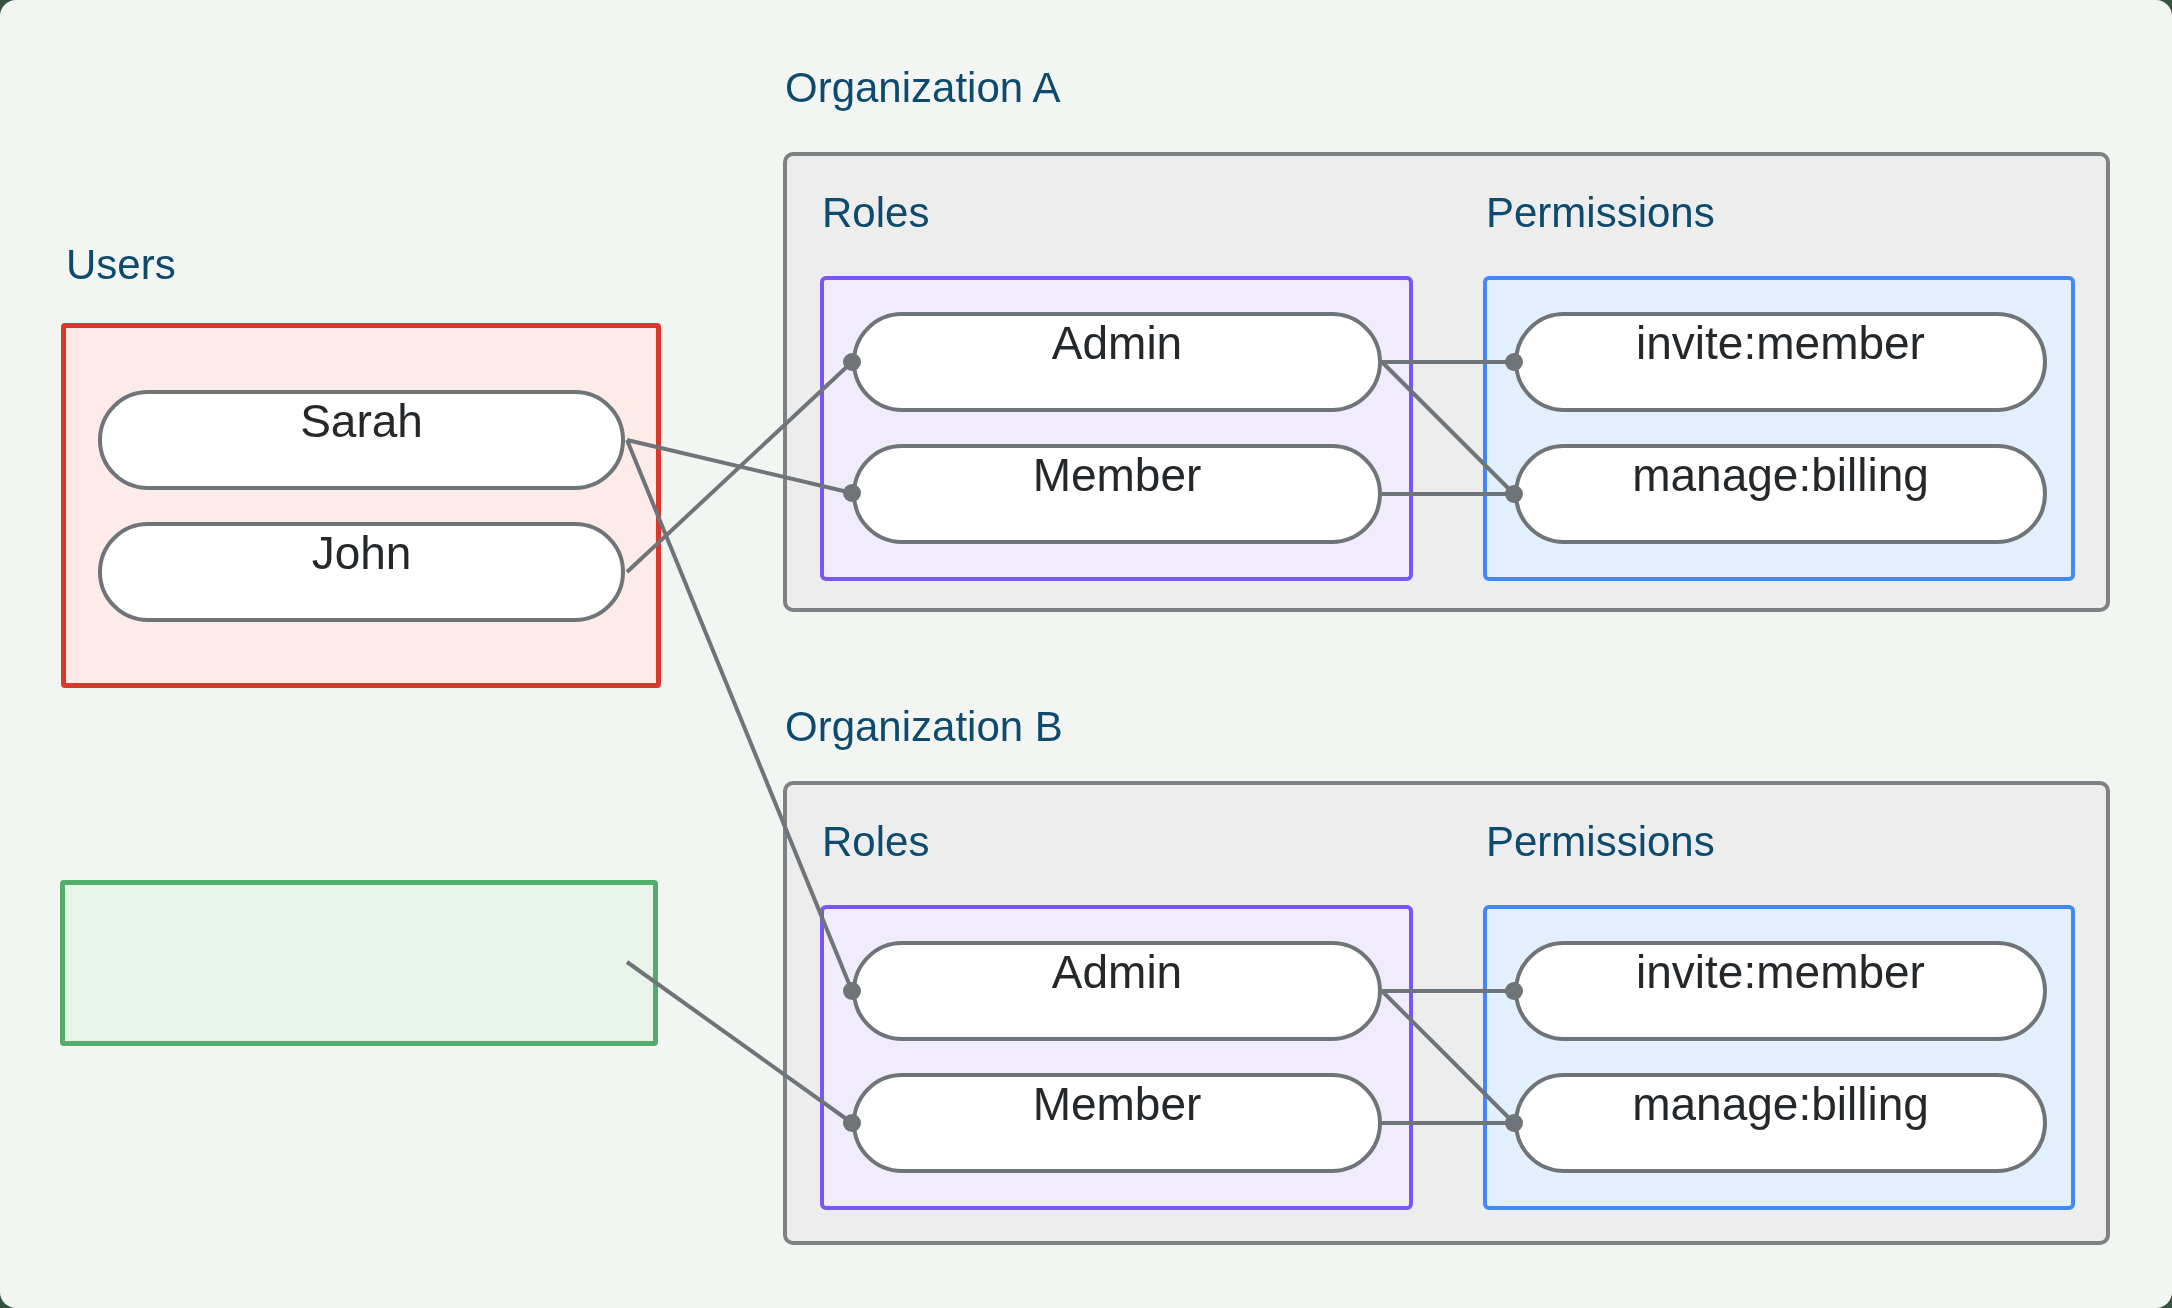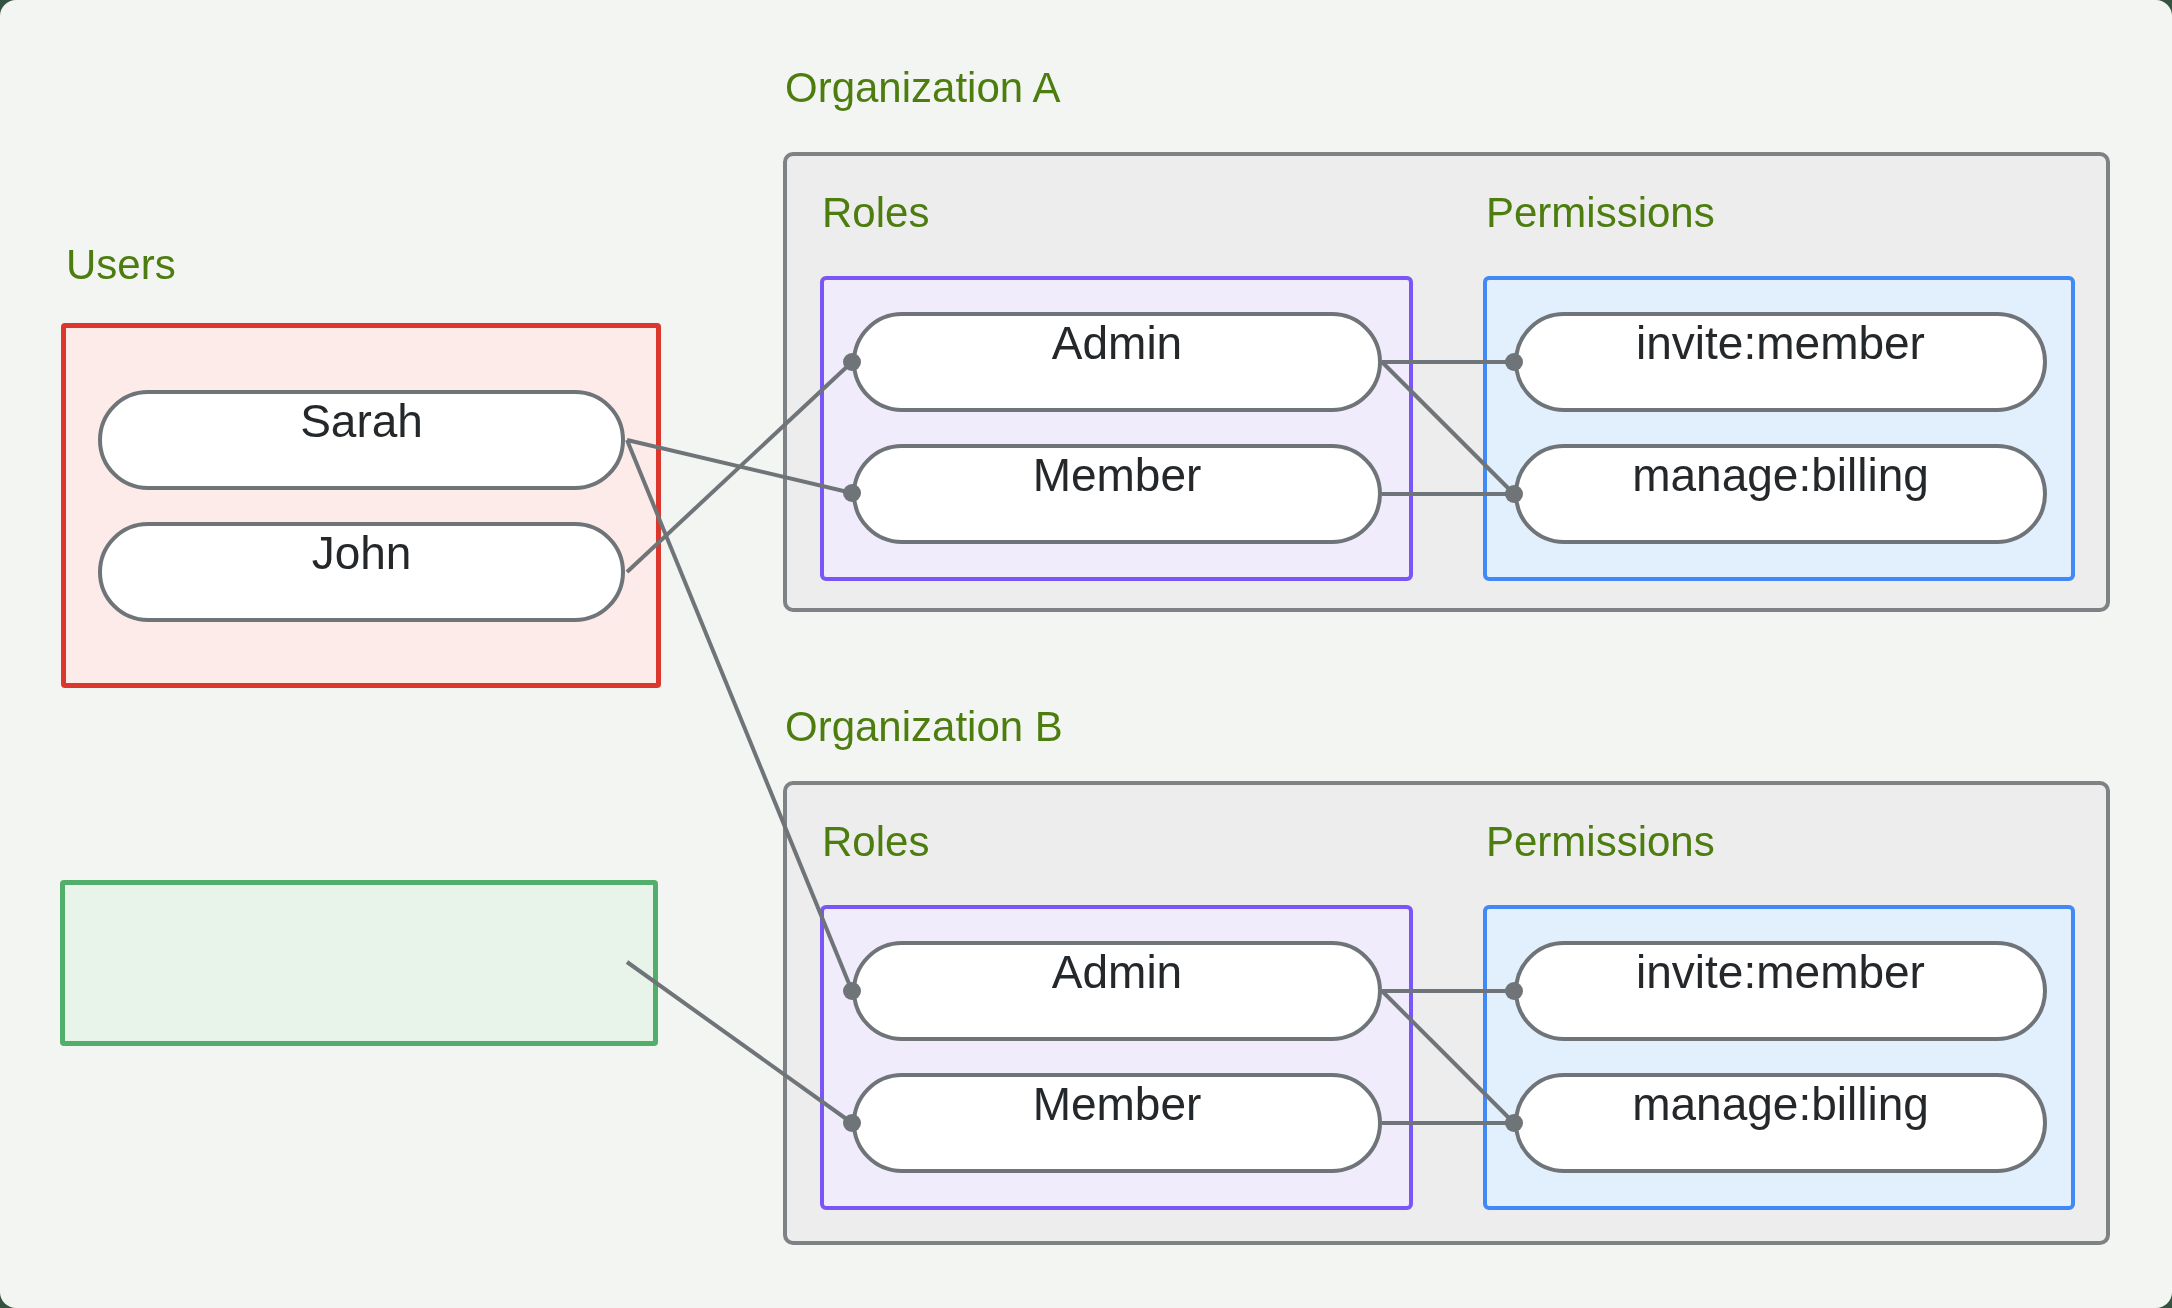--- a/index.html
+++ b/index.html
@@ -16,21 +16,21 @@
     width: 2172px;
     height: 1308px;
     background: #f3f5f2;
     border-radius: 16px;
     overflow: hidden;
   }
   .section-label {
     position: absolute;
     font-size: 42px;
     line-height: 1.15;
-    color: #4d7c0f;
+    color: #0c4a6e;
     font-weight: 400;
     white-space: nowrap;
   }
   .group-box {
     position: absolute;
     box-sizing: border-box;
     border-radius: 4px;
   }
   .users-box   { border: 5px solid #dc372c; background: #fcebe8; }
   .m2m-box     { border: 5px solid #52ae6b; background: #e8f4ea; }

